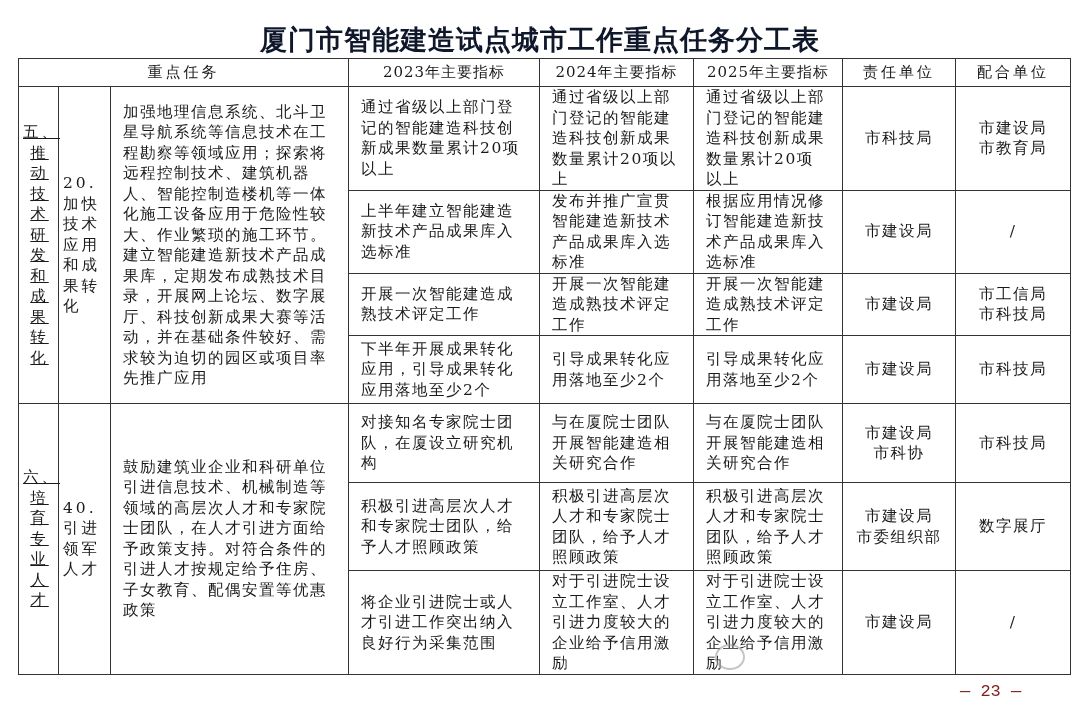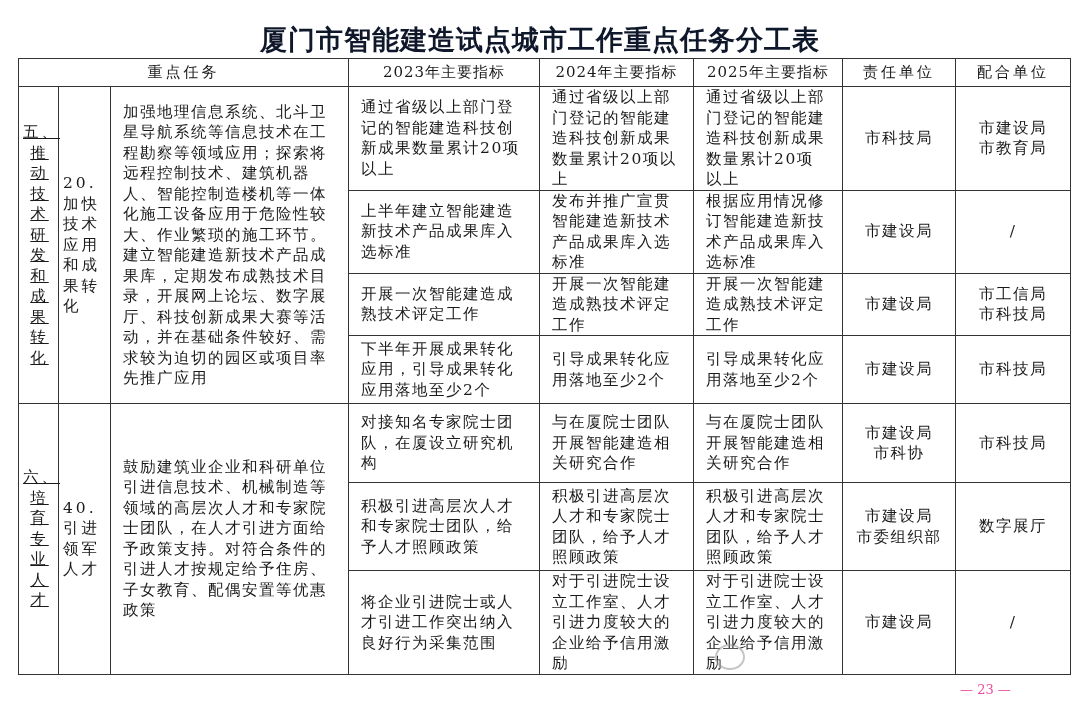--- a/index.html
+++ b/index.html
@@ -12,21 +12,21 @@
                table-layout:fixed; width:1052px; }
   table.main td, table.main th { border:1.5px solid #333; padding:0 12px; font-size:15.5px;
                line-height:20.5px; vertical-align:middle; font-weight:normal; letter-spacing:1.5px;
                word-break:break-all; }
   table.main th { height:27px; text-align:center; font-size:15px; letter-spacing:1px; }
   .c-cat { text-align:center; padding:0 2px 0 4px !important; letter-spacing:3px !important;text-decoration:underline; }
   .c-sub { text-align:left; padding:0 2px 0 4px !important; letter-spacing:3px !important; }
   .c-task { text-align:left; }
   .c-ind { text-align:left; }
   .c-unit { text-align:center; }
-  .page-num { position:absolute; left:960px; top:682px; font-size:13px; color:#ec4899; }
+  .page-num { position:absolute; left:960px; top:682px; font-size:17px; color:#7f1d1d;font-family:Liberation Mono, monospace; }
   .watermark { position:absolute; left:715px; top:642px; font-family:"DejaVu Sans","Liberation Sans",sans-serif;
                font-size:27px; color:rgba(150,150,150,0.55); letter-spacing:1px; white-space:nowrap; }
   .wm-icon { display:inline-block; width:26px; height:22px; border:2px solid rgba(150,150,150,0.55);
              border-radius:50%; vertical-align:middle; margin-right:4px; position:relative; top:-3px; }
 </style>
 </head>
 <body>
 
 <div class="title">厦门市智能建造试点城市工作重点任务分工表</div>
 

